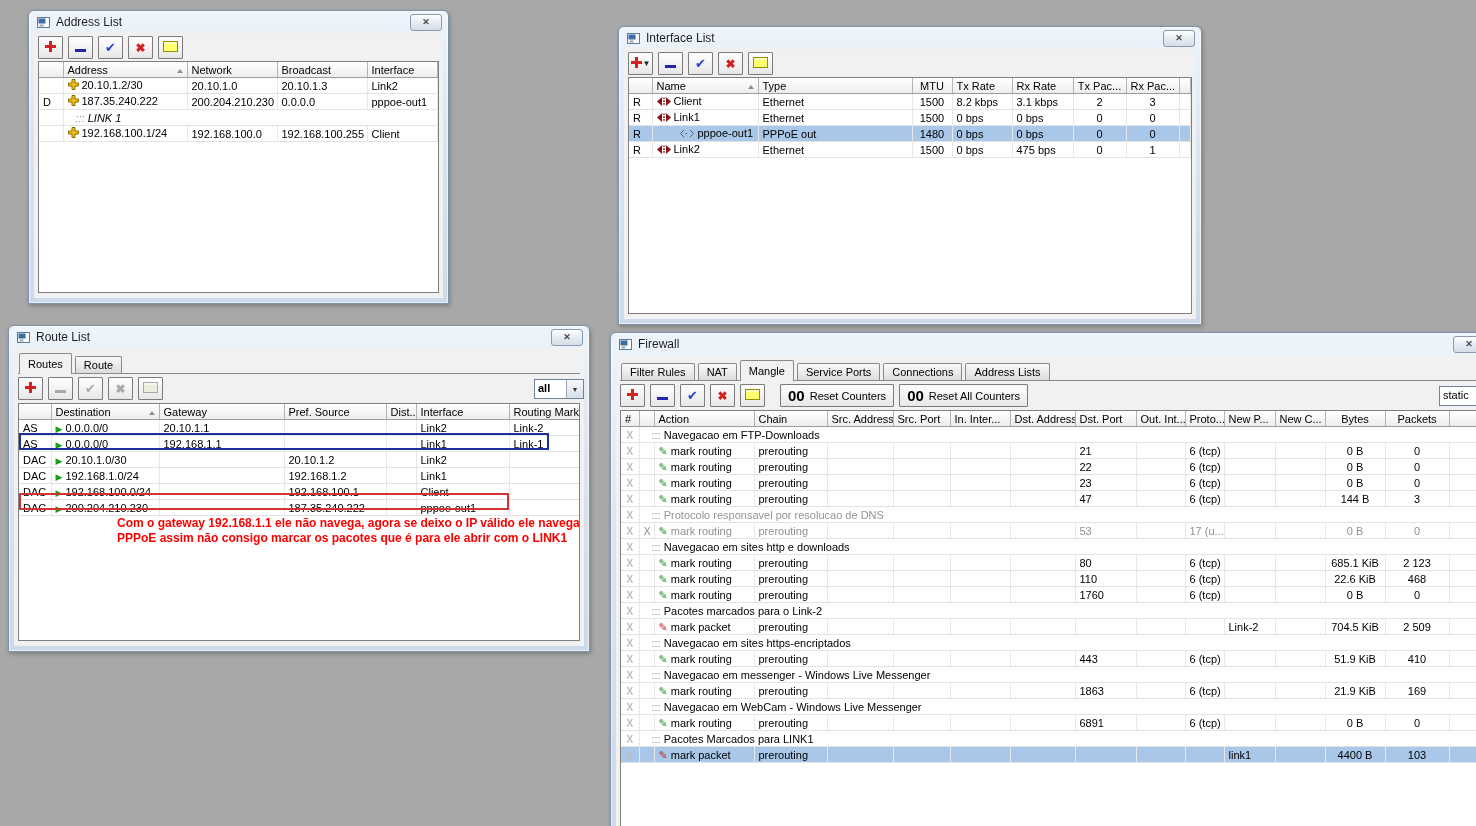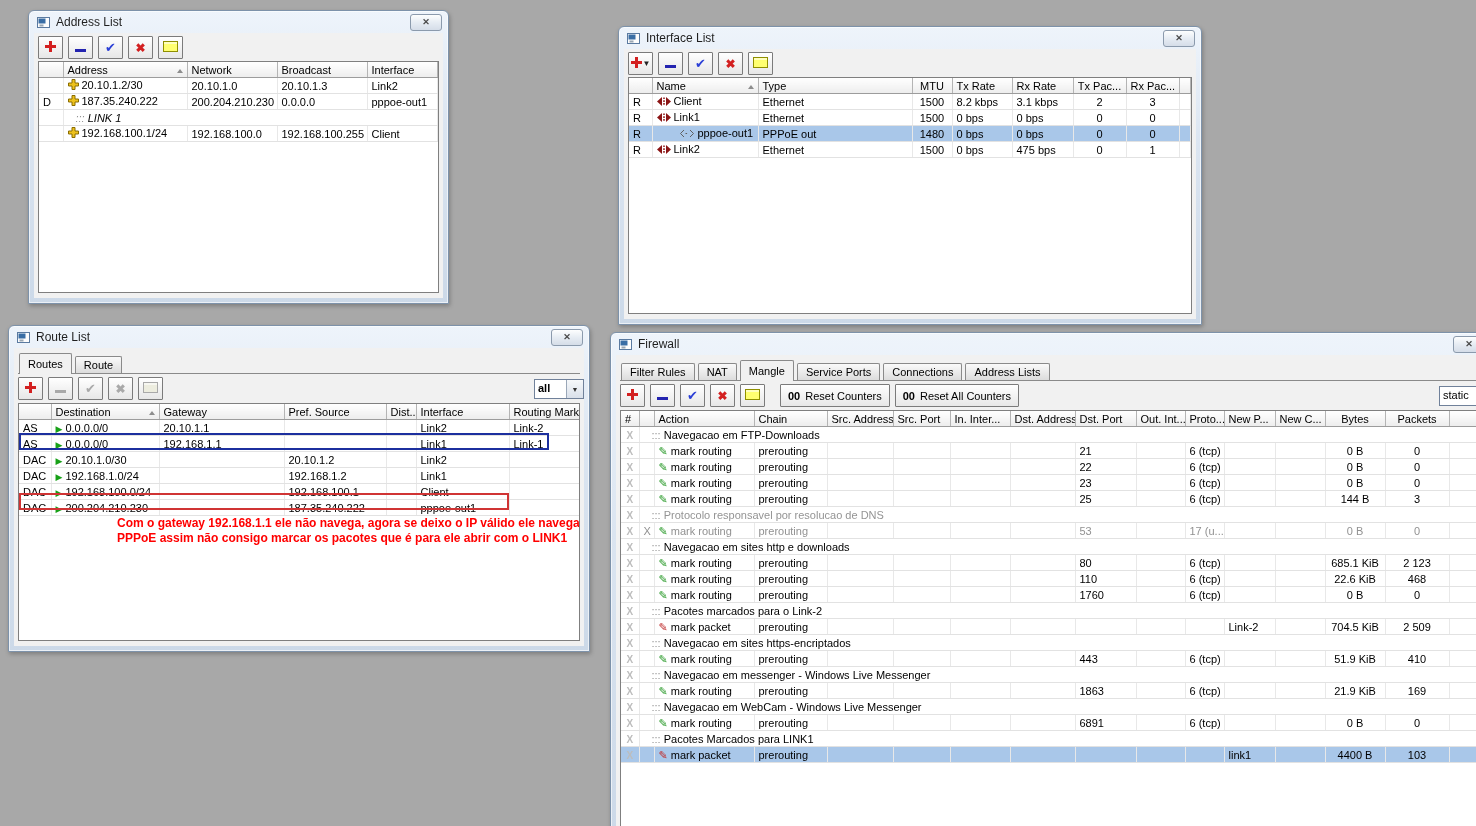--- a/index.html
+++ b/index.html
@@ -28,21 +28,21 @@
   .client{position:absolute;left:5px;right:5px;top:22px;bottom:5px;background:#f1f1f1;}
   
   .toolbar{position:absolute;left:4px;right:4px;height:23px;display:flex;align-items:center;}
   .btn{
     width:23px;height:21px;margin-right:5px;flex:0 0 auto;
     border:1px solid #7b7b7b;border-radius:1px;
     background:linear-gradient(#ffffff,#e7e7e7);
     display:inline-flex;align-items:center;justify-content:center;gap:1px;
   }
   .btn-wide{width:auto;padding:0 7px;font-size:11px;gap:5px;}
-  .btn-wide b{font-size:11px;}
+  .btn-wide b{font-size:15px;}
   .ic-plus{position:relative;width:11px;height:11px;display:inline-block;}
   .ic-plus::before{content:'';position:absolute;left:4px;top:0;width:3px;height:11px;background:#d32020;}
   .ic-plus::after{content:'';position:absolute;left:0;top:4px;width:11px;height:3px;background:#d32020;}
   .ic-minus{width:11px;height:3px;background:#2424b0;display:inline-block;}
   .ic-check{color:#2b3fd6;font-size:13px;line-height:1;}
   .ic-x{color:#d32020;font-size:12px;font-weight:bold;line-height:1;}
   .ic-note{width:13px;height:9px;background:#ffff70;border:1px solid #8f8f00;display:inline-block;box-shadow:inset 0 2px 0 rgba(255,255,255,.55);}
   .caret{font-size:8px;color:#222;line-height:1;}
   .btn.disabled .ic-minus{background:#a9a9a9;}
   .btn.disabled .ic-check{color:#a9a9a9;}
@@ -586,21 +586,21 @@
             </tr>
             <tr class="">
               <td class="c"><span class="chain">X</span></td>
               <td class=""></td>
               <td class=""><span class="marker g">✎</span>mark routing</td>
               <td class="">prerouting</td>
               <td class=""></td>
               <td class=""></td>
               <td class=""></td>
               <td class=""></td>
-              <td class="">25</td>
+              <td class="">47</td>
               <td class=""></td>
               <td class="">6 (tcp)</td>
               <td class=""></td>
               <td class=""></td>
               <td class="r">144 B</td>
               <td class="r">3</td>
               <td class=""></td>
             </tr>
             <tr class="">
               <td class="c"><span class="chain">X</span></td>

